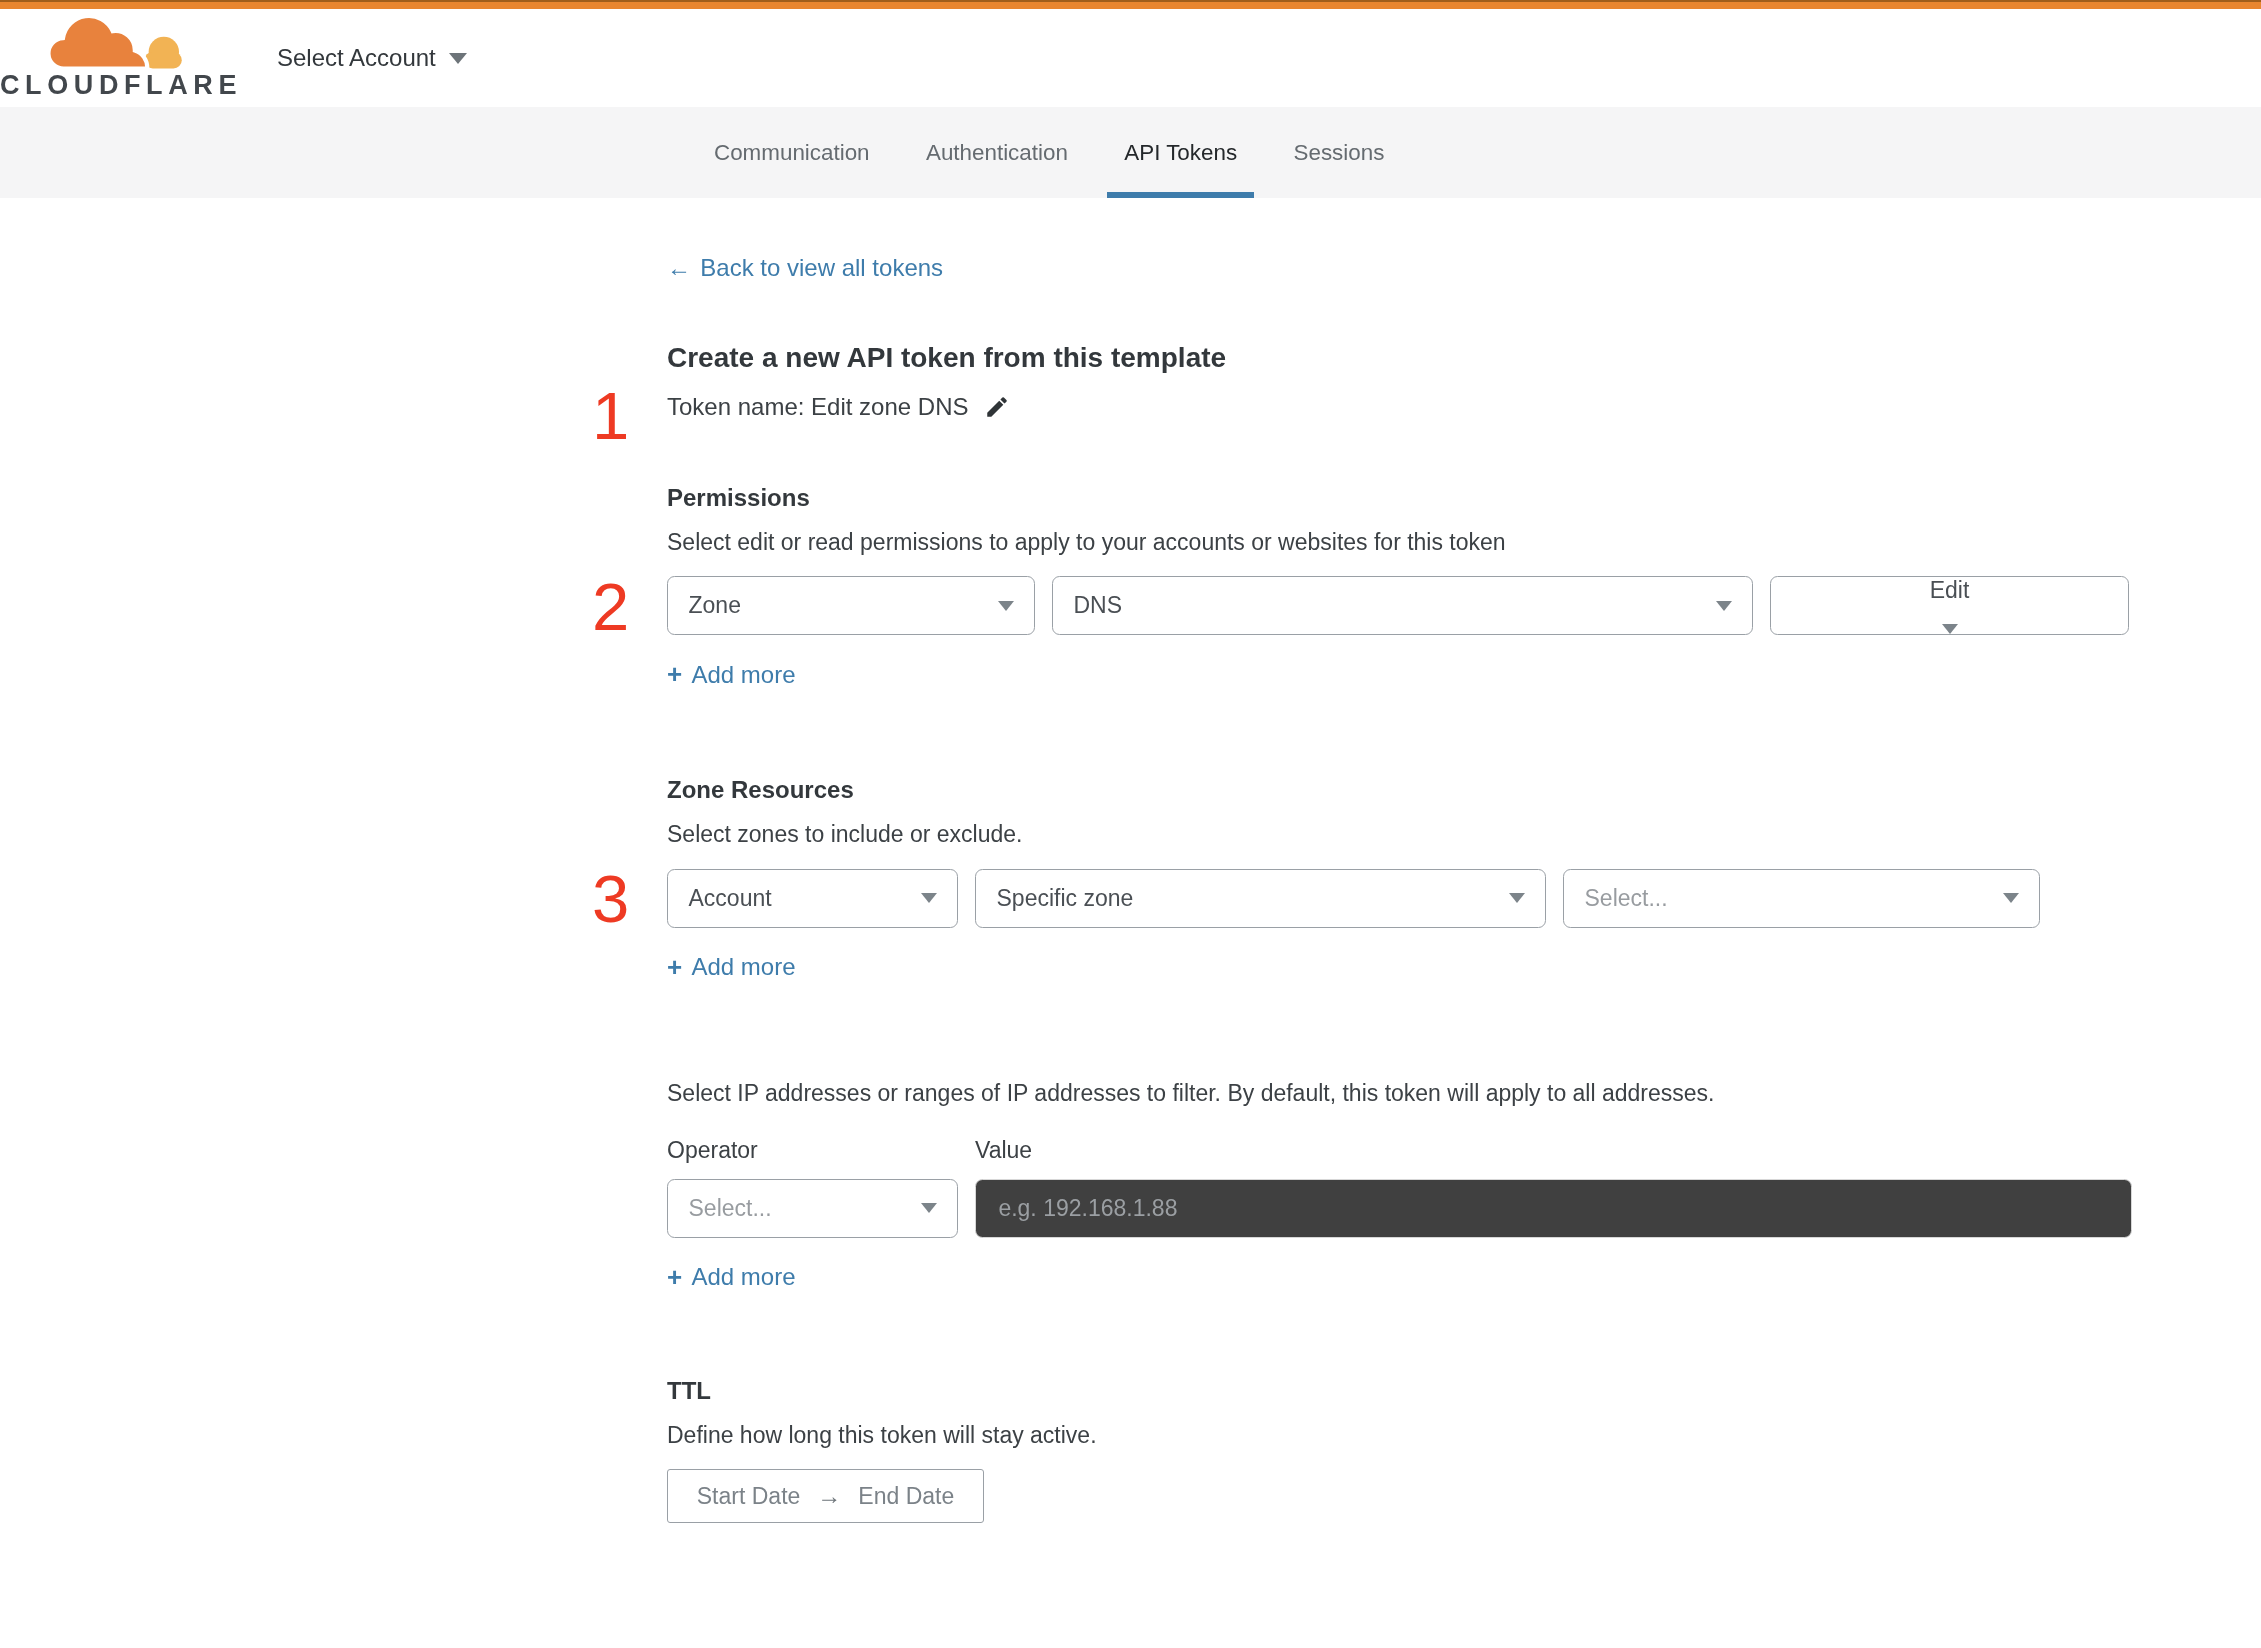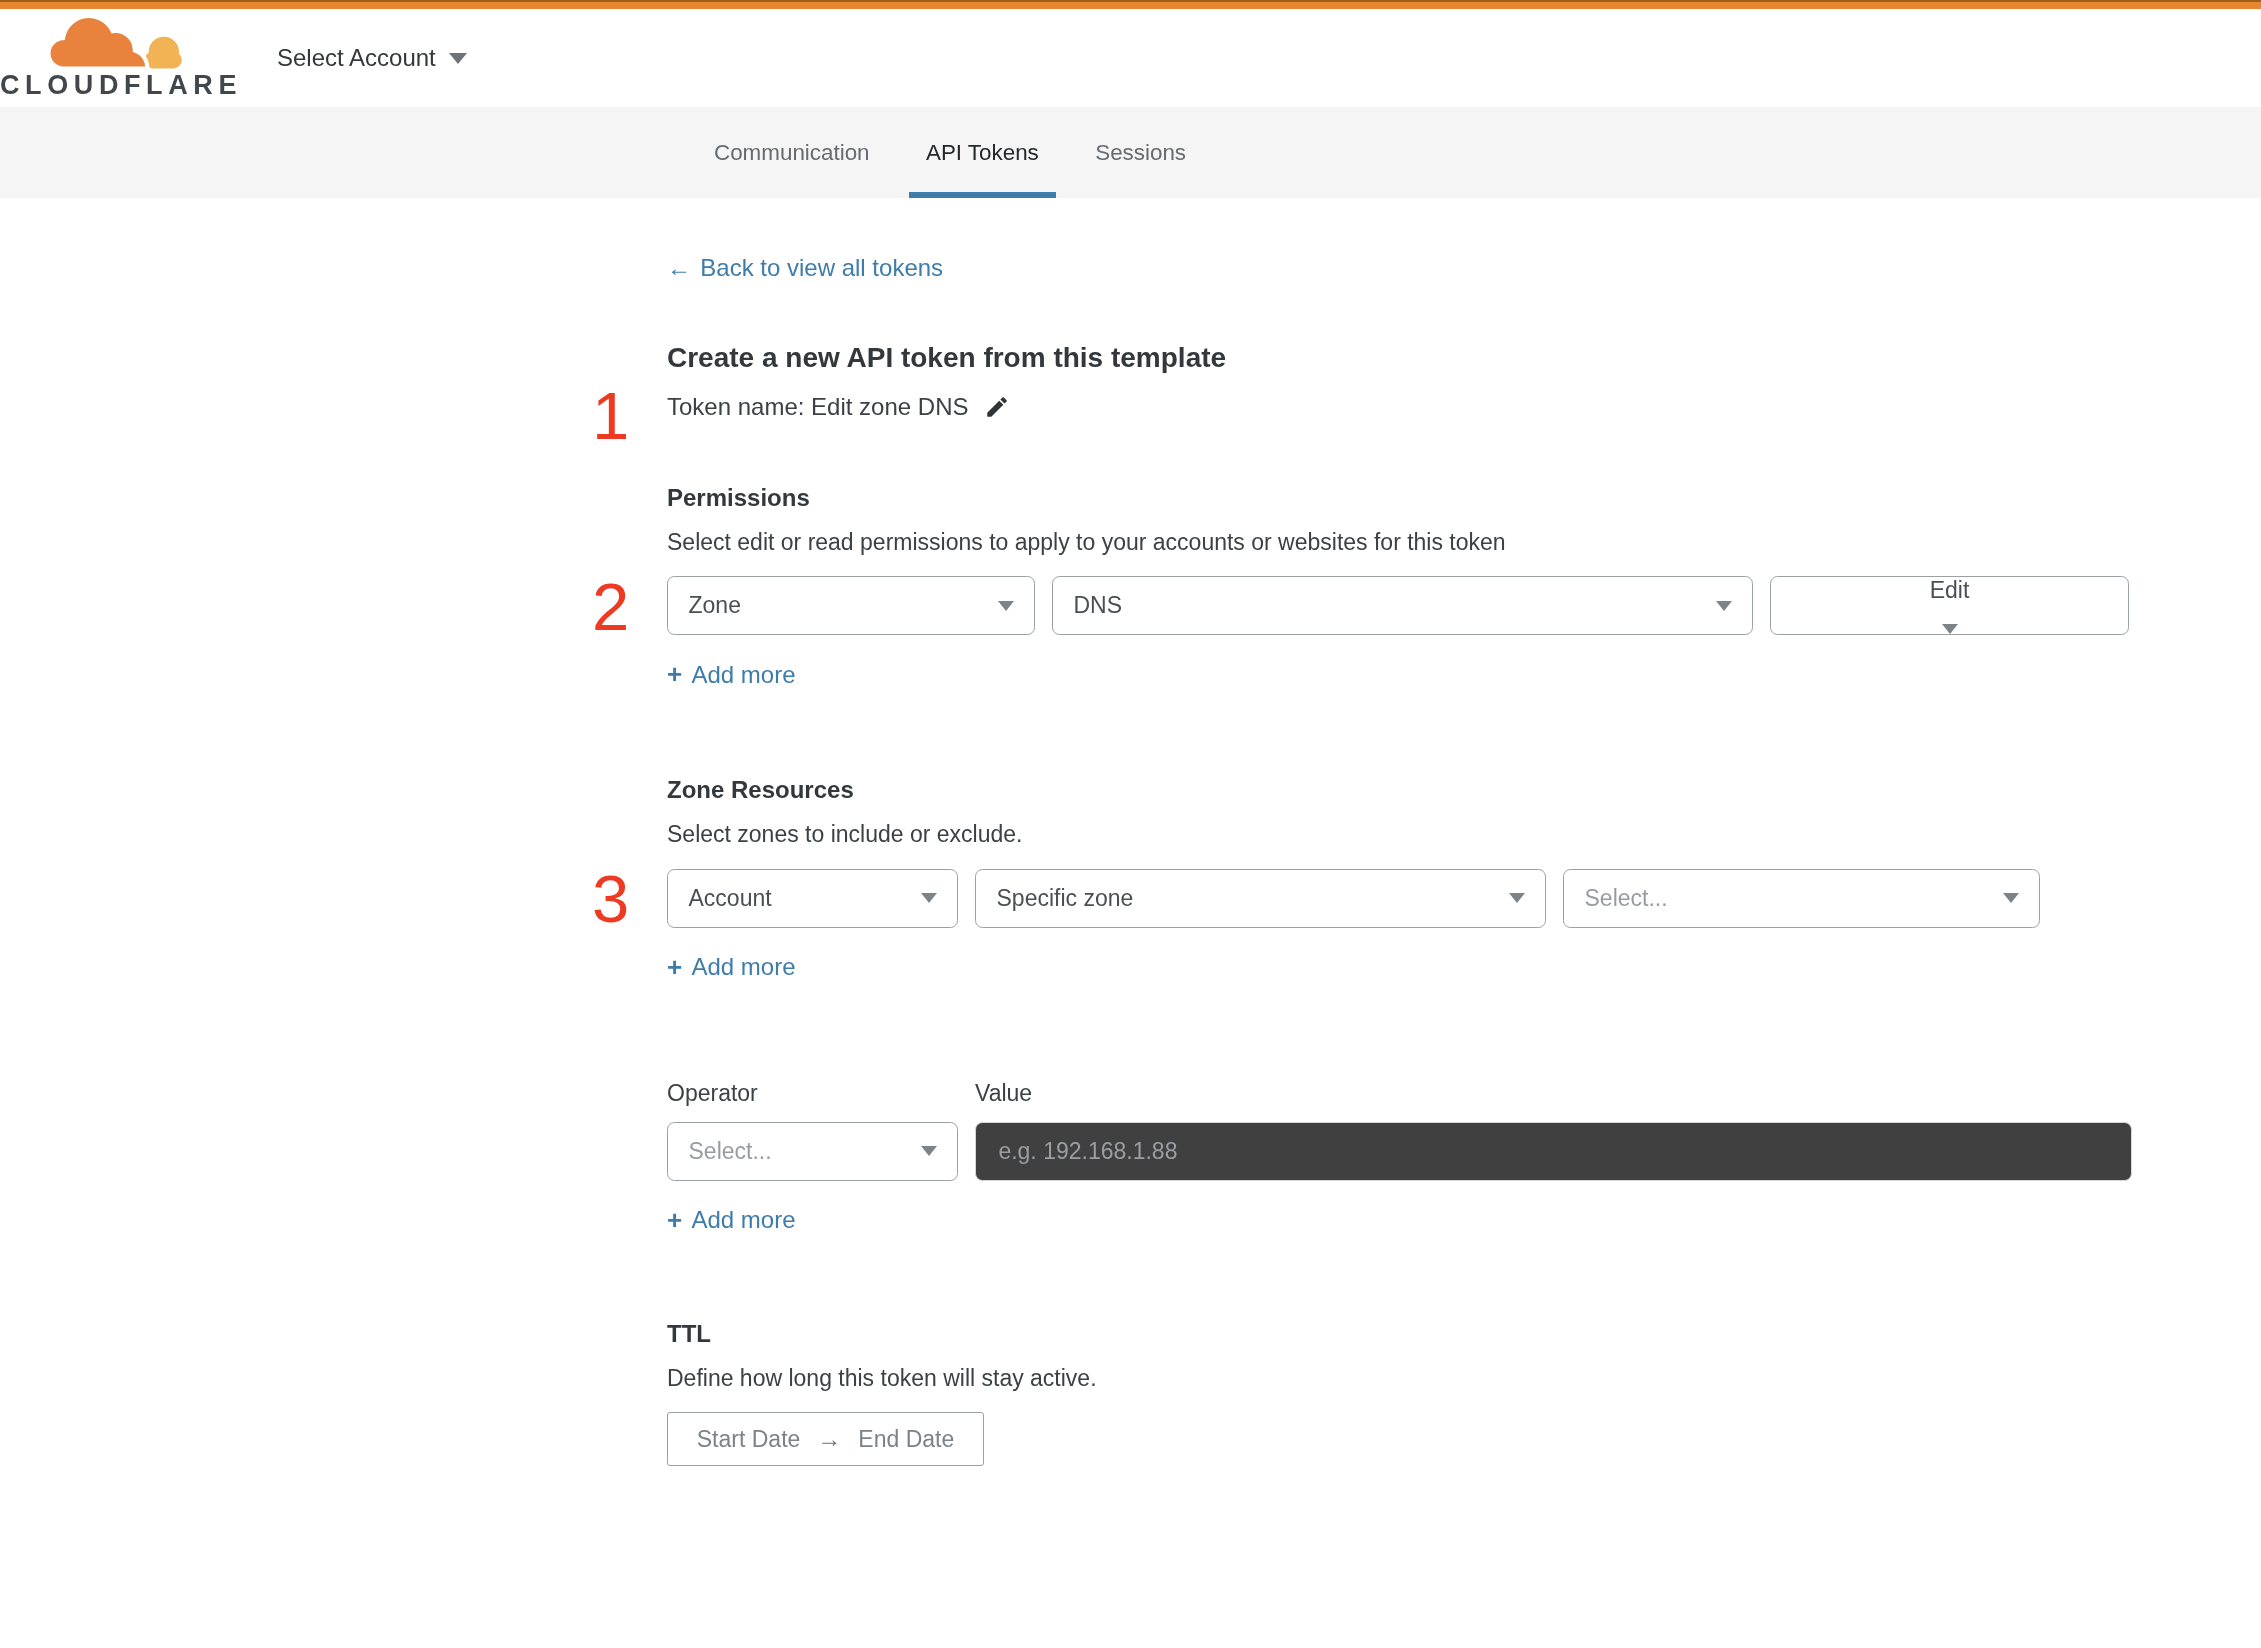--- a/index.html
+++ b/index.html
@@ -99,20 +99,23 @@
   <div class="account-select">
     <span class="txt">Select Account</span>
     <span class="caret-down"></span>
   </div>
 </div>
 
 <div class="tabbar">
   <div class="tab">
     <span>Communication</span>
   </div>
+  <div class="tab">
+    <span>Authentication</span>
+  </div>
   <div class="tab active">
     <span>API Tokens</span>
     <span class="underline"></span>
   </div>
   <div class="tab">
     <span>Sessions</span>
   </div>
 </div>
 
 <div class="content">
@@ -175,20 +178,21 @@
         <span class="sel-caret"></span>
       </div>
     </div>
     <div class="add-more">
       <span class="plus">+</span>
       <span>Add more</span>
     </div>
   </div>
 
   <div class="sec-ip">
+    <div class="section-desc">Select IP addresses or ranges of IP addresses to filter. By default, this token will apply to all addresses.</div>
     <div class="io-labels">
       <span class="lab-op">Operator</span>
       <span>Value</span>
     </div>
     <div class="row" style="margin-top:15px;">
       <div class="select w-op">
         <span class="placeholder">Select...</span>
         <span class="sel-caret"></span>
       </div>
       <input class="value-input" placeholder="e.g. 192.168.1.88" style="">

